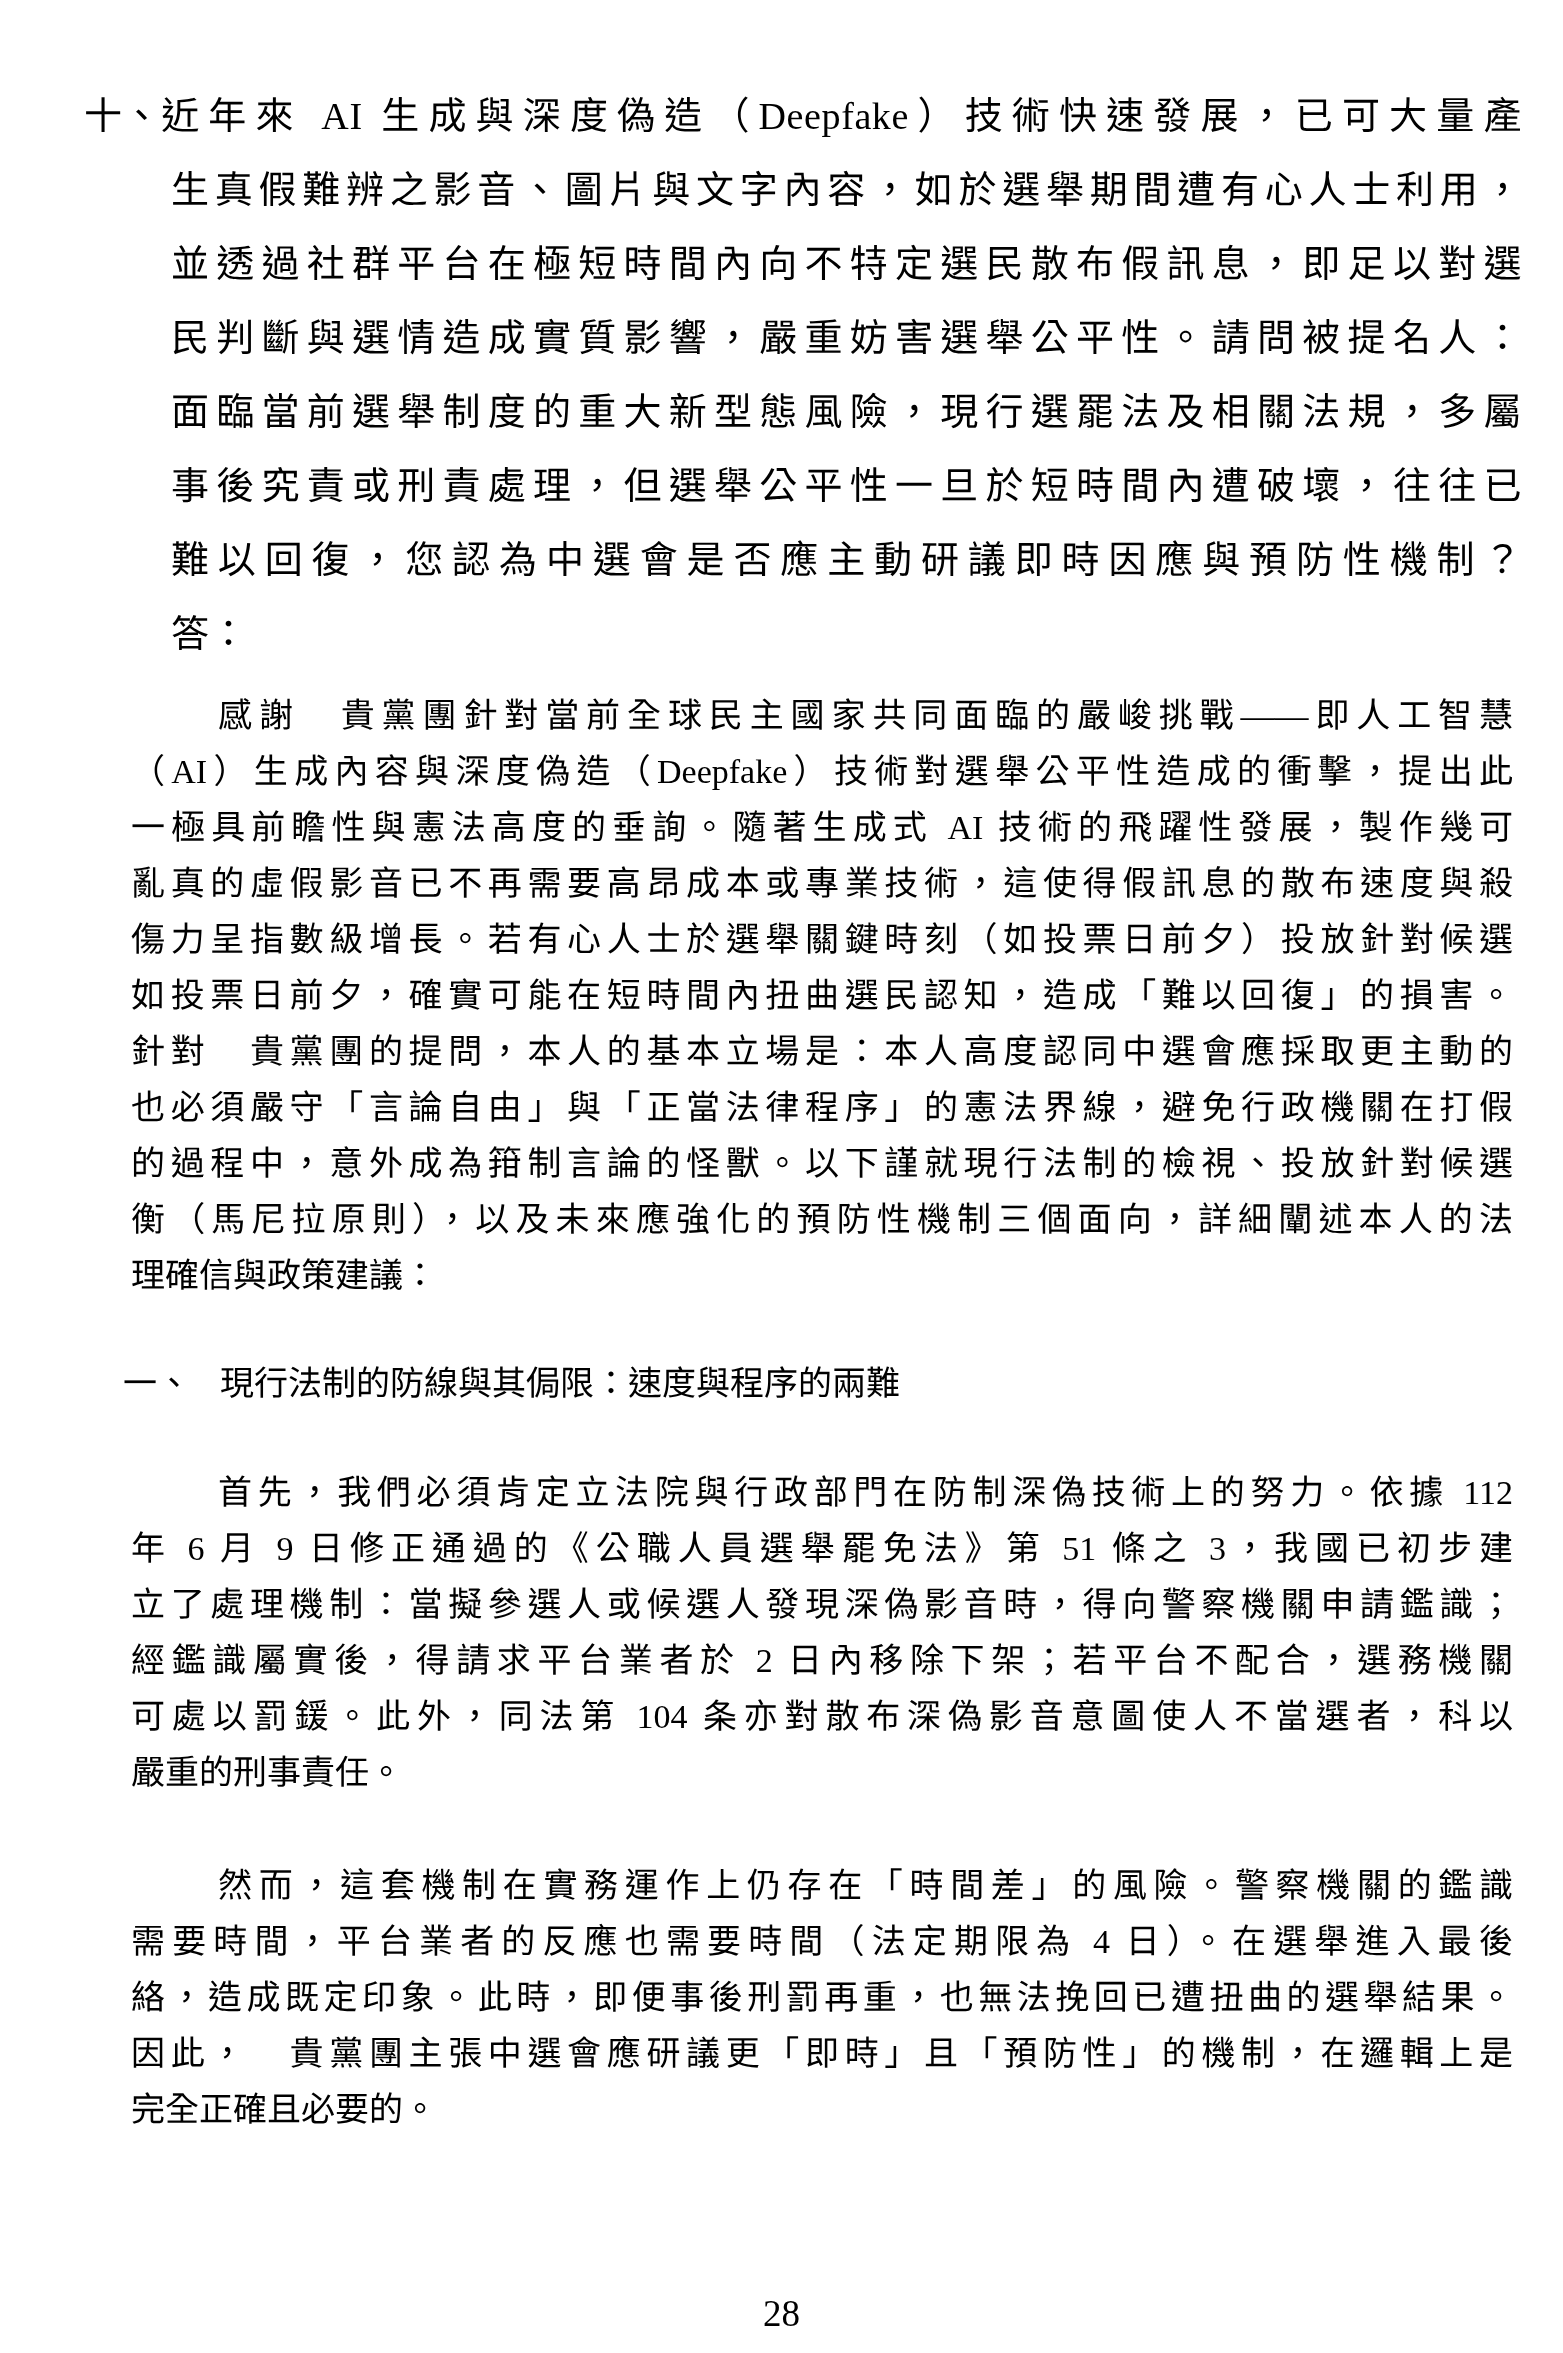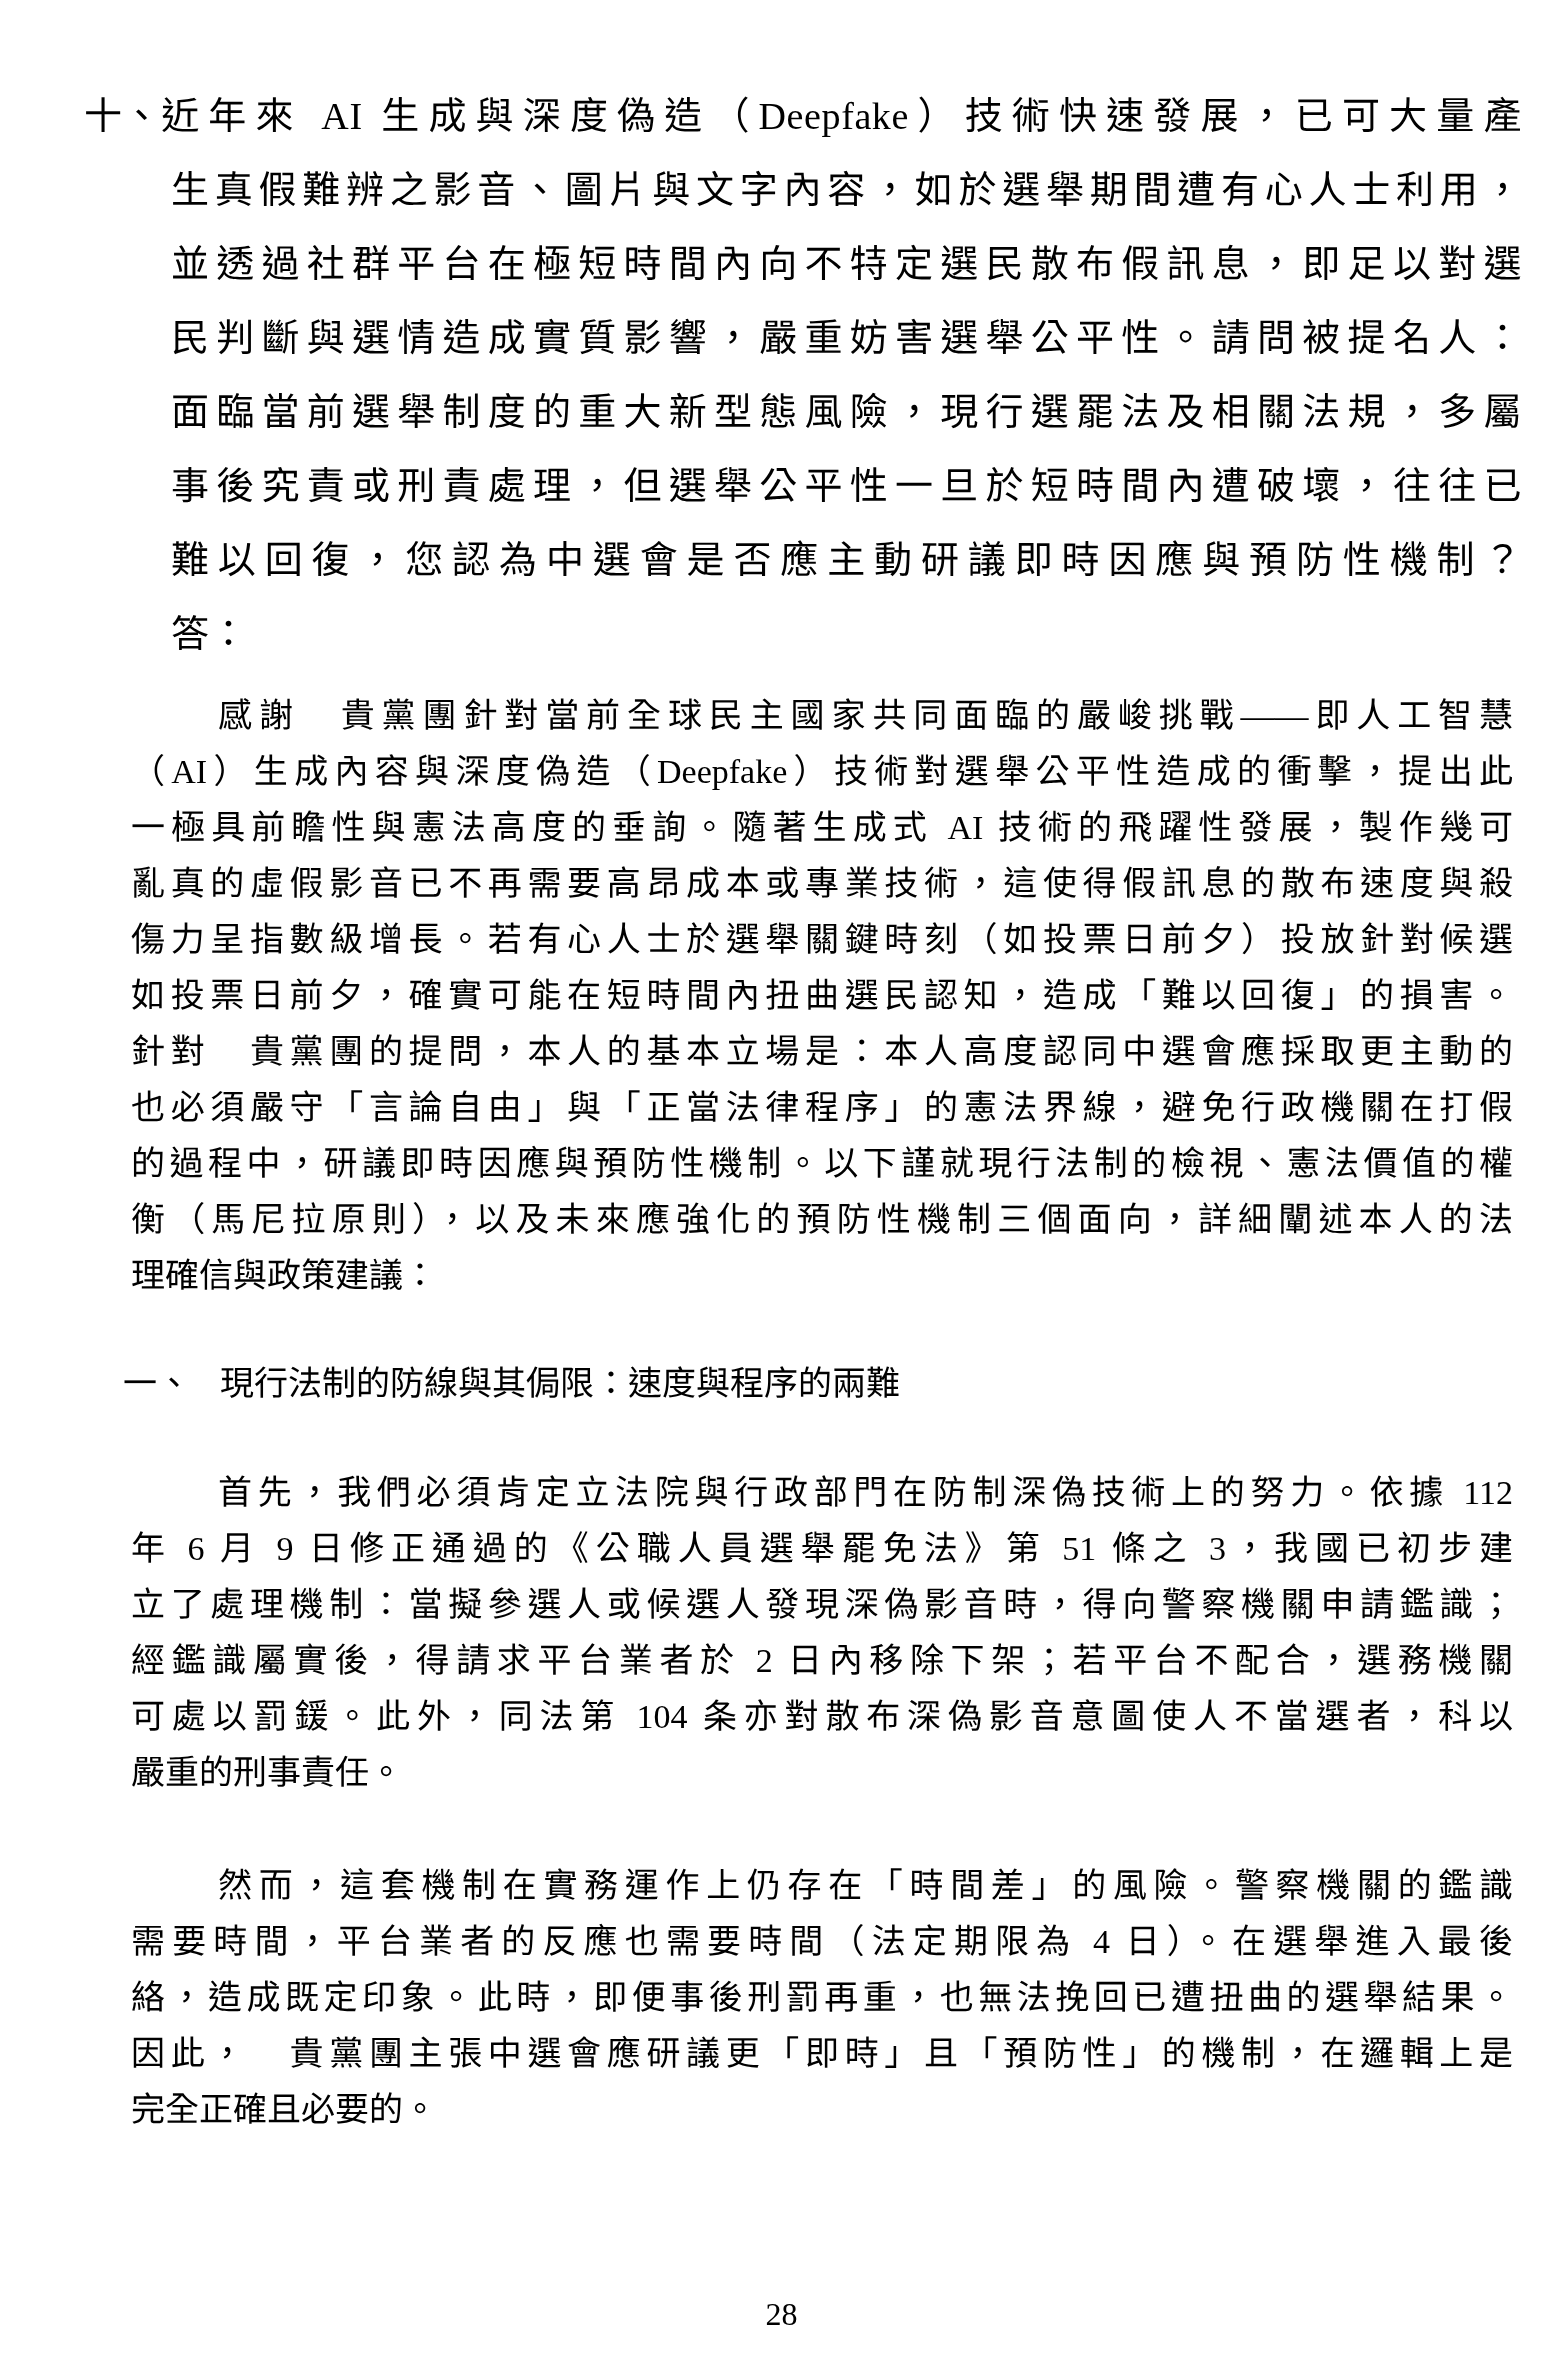--- a/index.html
+++ b/index.html
@@ -87,21 +87,21 @@
   }
   .heading .h-label { margin-right: 29px; }
 
   
   .pageno {
     position: absolute;
     bottom: 19px;
     left: 0;
     width: 1563px;
     text-align: center;
-    font-size: 32px;
+    font-size: 37px;
     line-height: 42px;
   }
 </style>
 </head>
 <body>
 
 <div class="page">
 
   <section class="question">
     <div class="q-line q-first">
@@ -121,21 +121,21 @@
 
     <div class="para">
       <div class="b-line first">感謝　貴黨團針對當前全球民主國家共同面臨的嚴峻挑戰——即人工智慧</div>
       <div class="b-line">（AI）生成內容與深度偽造（Deepfake）技術對選舉公平性造成的衝擊，提出此</div>
       <div class="b-line">一極具前瞻性與憲法高度的垂詢。隨著生成式 AI 技術的飛躍性發展，製作幾可</div>
       <div class="b-line">亂真的虛假影音已不再需要高昂成本或專業技術，這使得假訊息的散布速度與殺</div>
       <div class="b-line">傷力呈指數級增長。若有心人士於選舉關鍵時刻（如投票日前夕）投放針對候選</div>
       <div class="b-line">如投票日前夕，確實可能在短時間內扭曲選民認知，造成「難以回復」的損害。</div>
       <div class="b-line">針對　貴黨團的提問，本人的基本立場是：本人高度認同中選會應採取更主動的</div>
       <div class="b-line">也必須嚴守「言論自由」與「正當法律程序」的憲法界線，避免行政機關在打假</div>
-      <div class="b-line">的過程中，研議即時因應與預防性機制。以下謹就現行法制的檢視、憲法價值的權</div>
+      <div class="b-line">的過程中，意外成為箝制言論的怪獸。以下謹就現行法制的檢視、投放針對候選</div>
       <div class="b-line">衡（馬尼拉原則），以及未來應強化的預防性機制三個面向，詳細闡述本人的法</div>
       <div class="b-line last">理確信與政策建議：</div>
     </div>
 
     <h2 class="heading">
       <span class="h-label">一、</span><span>現行法制的防線與其侷限：速度與程序的兩難</span>
     </h2>
 
     <div class="para">
       <div class="b-line first">首先，我們必須肯定立法院與行政部門在防制深偽技術上的努力。依據 112</div>

